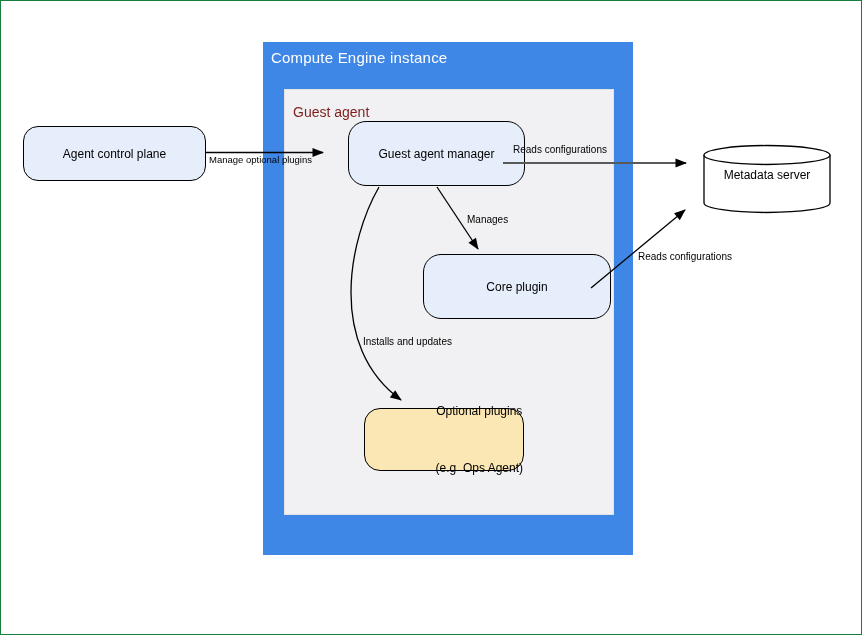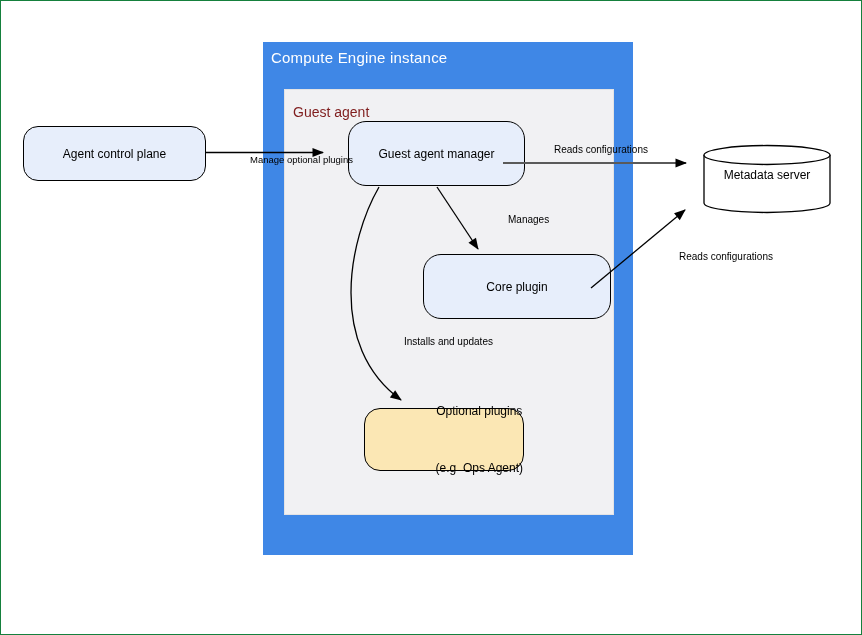--- a/index.html
+++ b/index.html
@@ -28,21 +28,21 @@
   }
   .node {
     position:absolute; display:flex; align-items:center; justify-content:center;
     border:1px solid #000; border-radius:16px;
     font-size:12px; color:#000; text-align:center; box-sizing:border-box;
   }
   .node-blue { background:#e7eefb; }
   .node-tan  { background:#fbe7b4; border-width:1.5px;justify-content:flex-end; }
   .two-line { line-height:19px; white-space:pre; }
   .edge-label {
-    position:absolute; font-size:10px; color:#000; white-space:nowrap;margin-left:41px;
+    position:absolute; font-size:10px; color:#000; white-space:nowrap;
   }
   .overlay {
     position:absolute; left:0; top:0; pointer-events:none;
   }
   .cylinder-wrap { position:absolute; left:702px; top:143px; width:128px; height:70px; }
   .cylinder-label {
     position:absolute; left:0; top:24px; width:128px; text-align:center;
     font-size:12px; color:#000;
   }
 </style>

